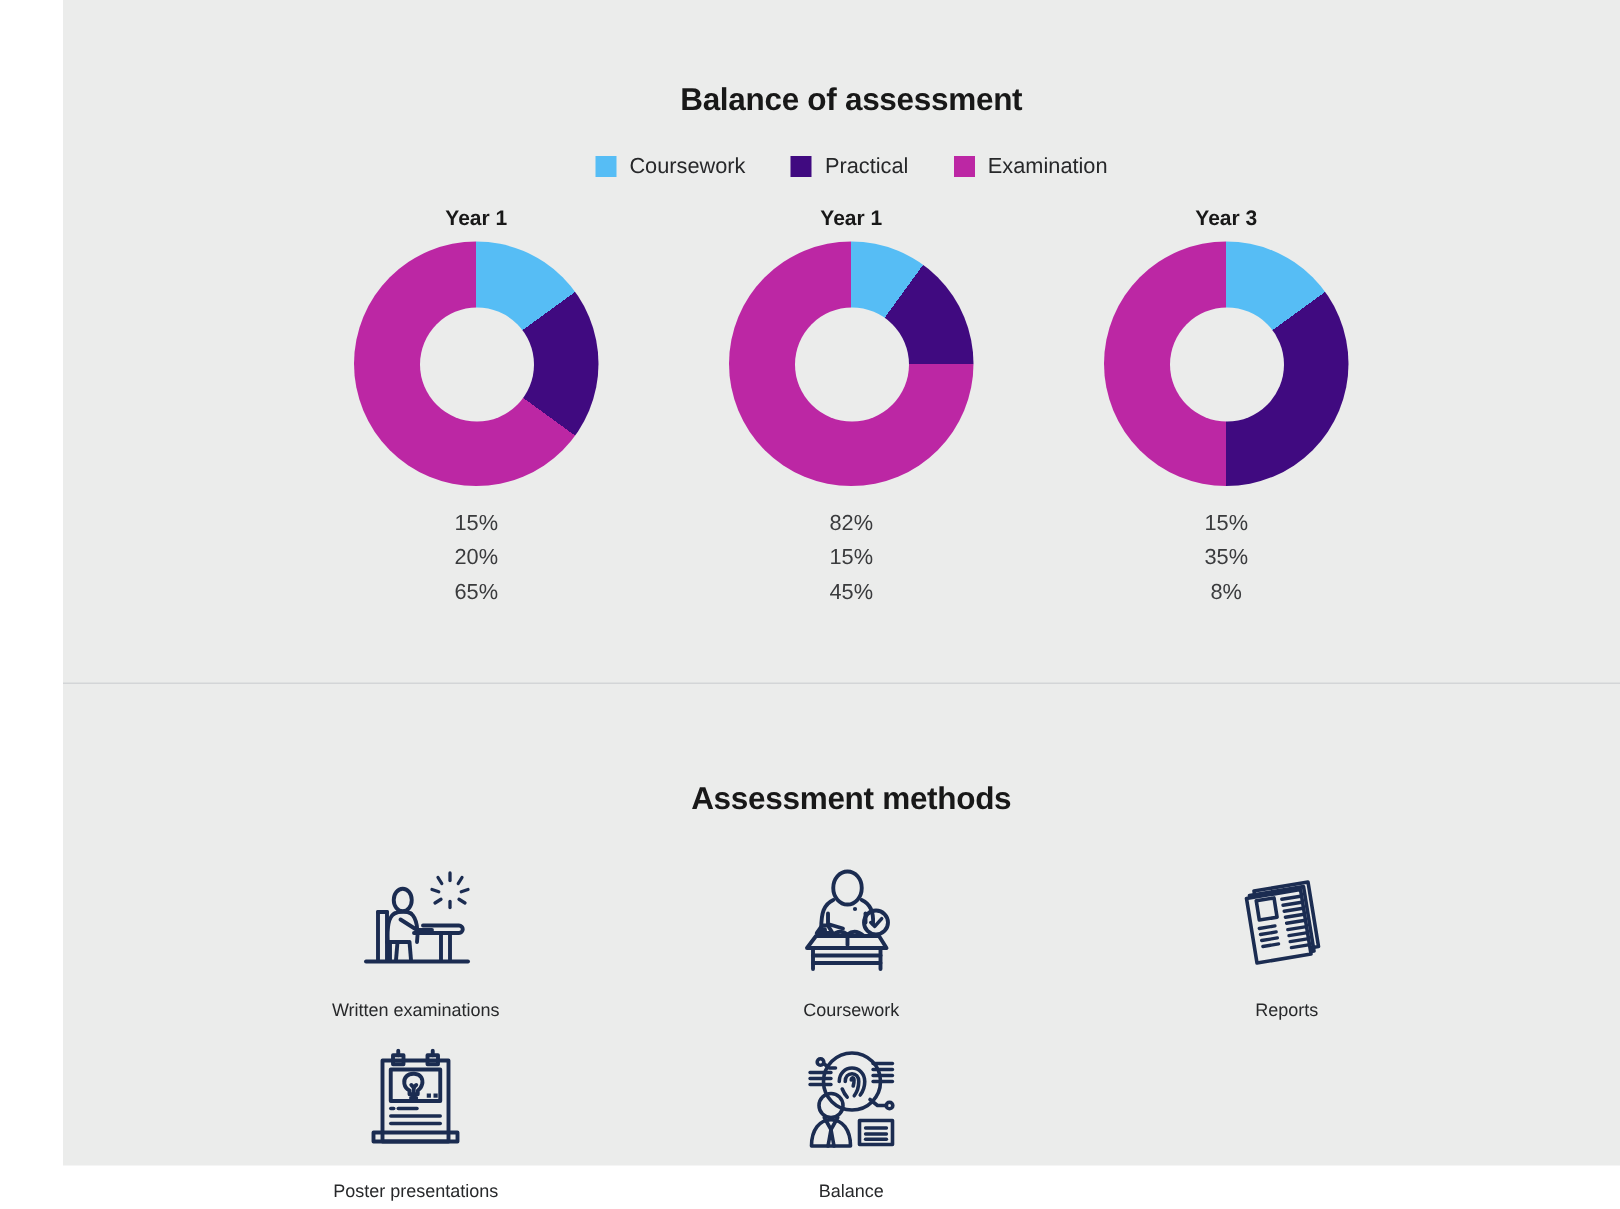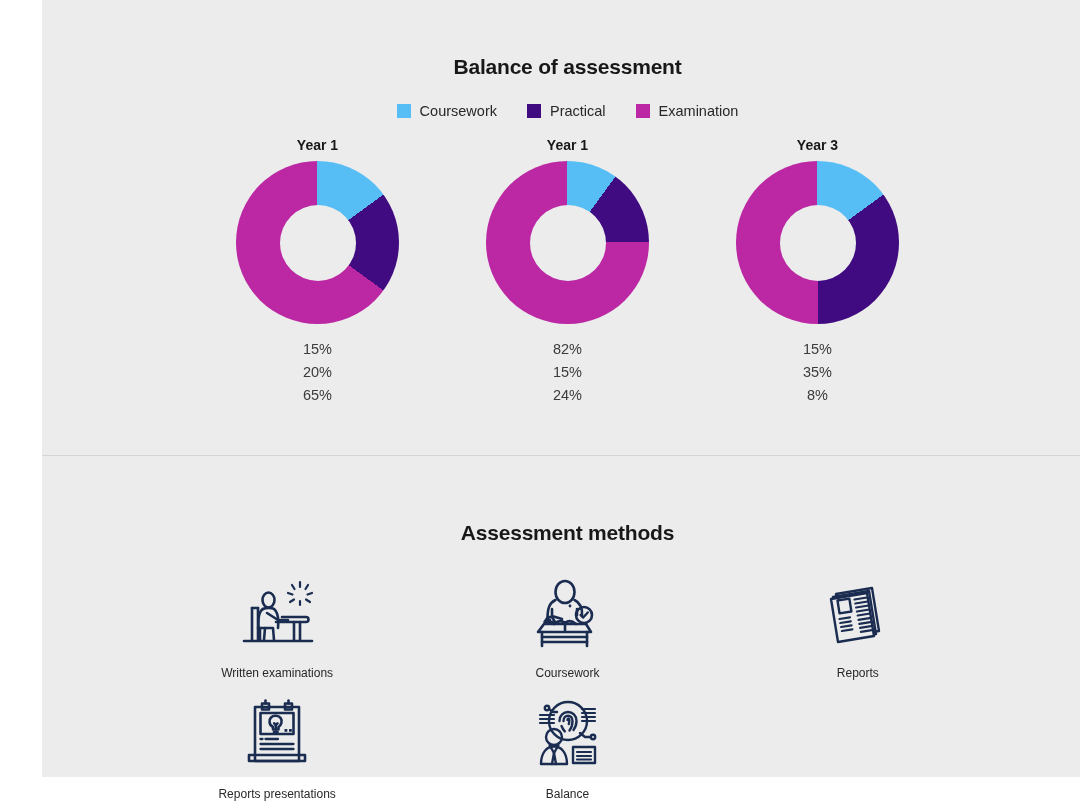--- a/index.html
+++ b/index.html
@@ -199,21 +199,21 @@
 
       <div class="donut-col">
         <div class="donut-label">Year 1</div>
         <div class="donut-wrap">
           <div class="donut" id="donut1" style="background: conic-gradient(rgb(86, 189, 245) 0deg, rgb(86, 189, 245) 36deg, rgb(64, 10, 128) 36deg, rgb(64, 10, 128) 90deg, rgb(188, 39, 164) 90deg, rgb(188, 39, 164) 360deg);"></div>
           <div class="donut-hole"></div>
         </div>
         <div class="donut-values">
           <span class="donut-value">82%</span>
           <span class="donut-value">15%</span>
-          <span class="donut-value">24%</span>
+          <span class="donut-value">45%</span>
         </div>
       </div>
 
       <div class="donut-col">
         <div class="donut-label">Year 3</div>
         <div class="donut-wrap">
           <div class="donut" id="donut2" style="background: conic-gradient(rgb(86, 189, 245) 0deg, rgb(86, 189, 245) 54deg, rgb(64, 10, 128) 54deg, rgb(64, 10, 128) 180deg, rgb(188, 39, 164) 180deg, rgb(188, 39, 164) 360deg);"></div>
           <div class="donut-hole"></div>
         </div>
         <div class="donut-values">
@@ -372,21 +372,21 @@
             <g stroke-width="2.3">
               <line x1="22.5" y1="40" x2="24.5" y2="40"></line>
               <line x1="27.5" y1="40" x2="40" y2="40"></line>
               <line x1="22.5" y1="45" x2="55.5" y2="45"></line>
               <line x1="22.5" y1="50" x2="55.5" y2="50"></line>
             </g>
 
             <path d="M11 56 L67 56 L67 62 L11 62 Z"></path>
           </svg>
         </div>
-        <div class="method-label">Reports presentations</div>
+        <div class="method-label">Poster presentations</div>
       </div>
 
       <div class="method-cell">
         <div class="method-icon">
           <svg width="78" height="72" viewBox="0 0 78 72" fill="none" stroke="#1b2c51" stroke-width="2.4" stroke-linecap="round" stroke-linejoin="round">
 
             <circle cx="40" cy="22" r="19"></circle>
             <path d="M31.5 22 C31.5 16.5 35.5 13 40 13 C44.5 13 48.5 16.5 48.5 22 C48.5 26 47 29 45.5 31"></path>
             <path d="M35.5 22 C35.5 18.7 37.5 16.8 40 16.8 C42.5 16.8 44.5 18.7 44.5 22 C44.5 26 43 29.5 41.5 31.5"></path>
             <path d="M39.5 21 C39.5 19.8 40.3 19.3 41 19.8 C41.6 20.3 41.3 23 40.8 25"></path>

